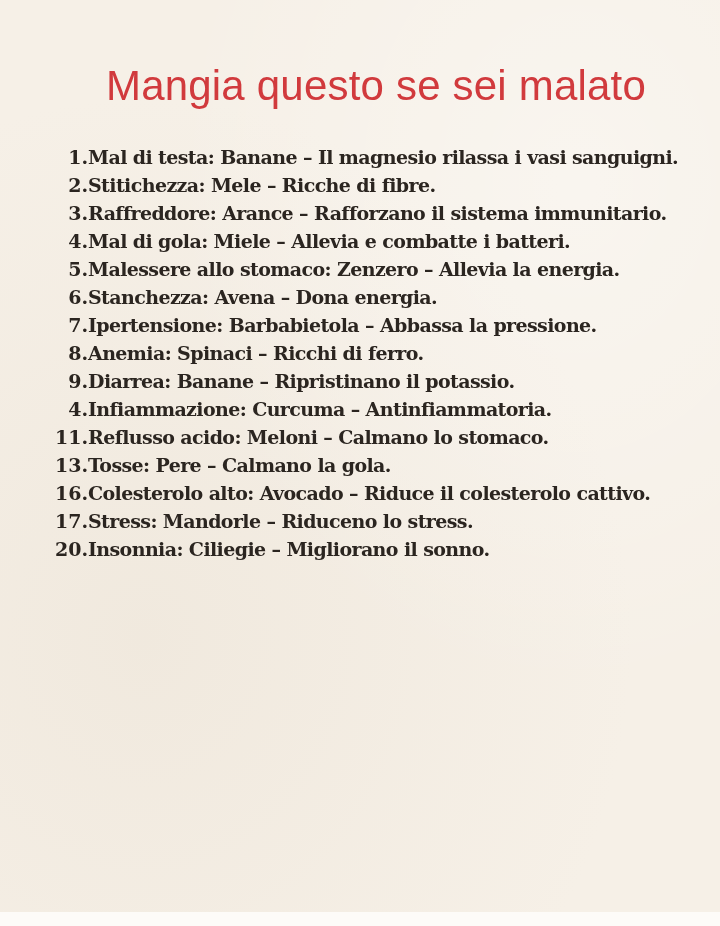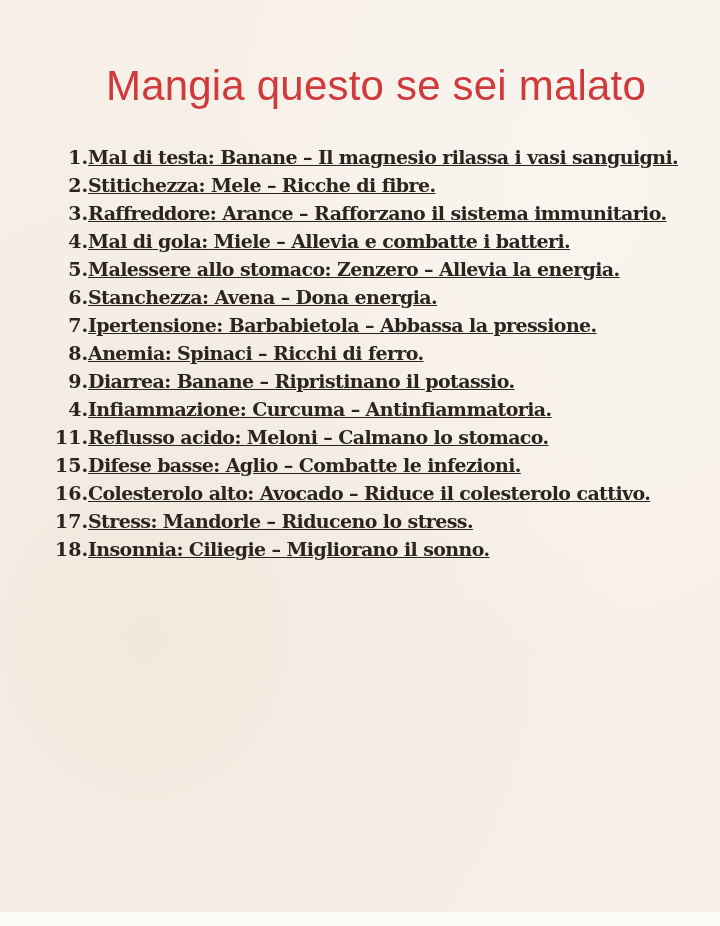--- a/index.html
+++ b/index.html
@@ -23,21 +23,21 @@
     font-family:"Liberation Sans", sans-serif; font-size:42px; color:#d13a3d;
     font-weight:normal; letter-spacing:0.2px; margin:16px;
   }
   .list {
     position:absolute; left:52px; top:143px; width:646px;
     font-family:"DejaVu Serif", serif; font-weight:bold; color:#2b2520;
     font-size:19px; line-height:28px; margin:0; padding:0; list-style:none;
   }
   .item { display:flex; align-items:flex-start; }
   .num { width:36px; text-align:right; flex:none; }
-  .text { flex:1; text-align:justify; letter-spacing:-0.6px;text-decoration:underline; }
+  .text { flex:1; text-align:justify; letter-spacing:-0.6px; }
 </style>
 </head>
 <body>
 
 <div class="page"></div>
 <div class="footer-strip"></div>
 
 <h1 class="title">Mangia questo se sei malato</h1>
 
 <ol class="list">
@@ -79,28 +79,28 @@
     </li>
   <li class="item">
       <span class="num">4.</span>
       <span class="text">Infiammazione: Curcuma – Antinfiammatoria.</span>
     </li>
   <li class="item">
       <span class="num">11.</span>
       <span class="text">Reflusso acido: Meloni – Calmano lo stomaco.</span>
     </li>
   <li class="item">
-      <span class="num">15.</span>
-      <span class="text">Difese basse: Aglio – Combatte le infezioni.</span>
+      <span class="num">13.</span>
+      <span class="text">Tosse: Pere – Calmano la gola.</span>
     </li>
   <li class="item">
       <span class="num">16.</span>
       <span class="text">Colesterolo alto: Avocado – Riduce il colesterolo cattivo.</span>
     </li>
   <li class="item">
       <span class="num">17.</span>
       <span class="text">Stress: Mandorle – Riduceno lo stress.</span>
     </li>
   <li class="item">
-      <span class="num">18.</span>
+      <span class="num">20.</span>
       <span class="text">Insonnia: Ciliegie – Migliorano il sonno.</span>
     </li>
 </ol>
 
 </body></html>

